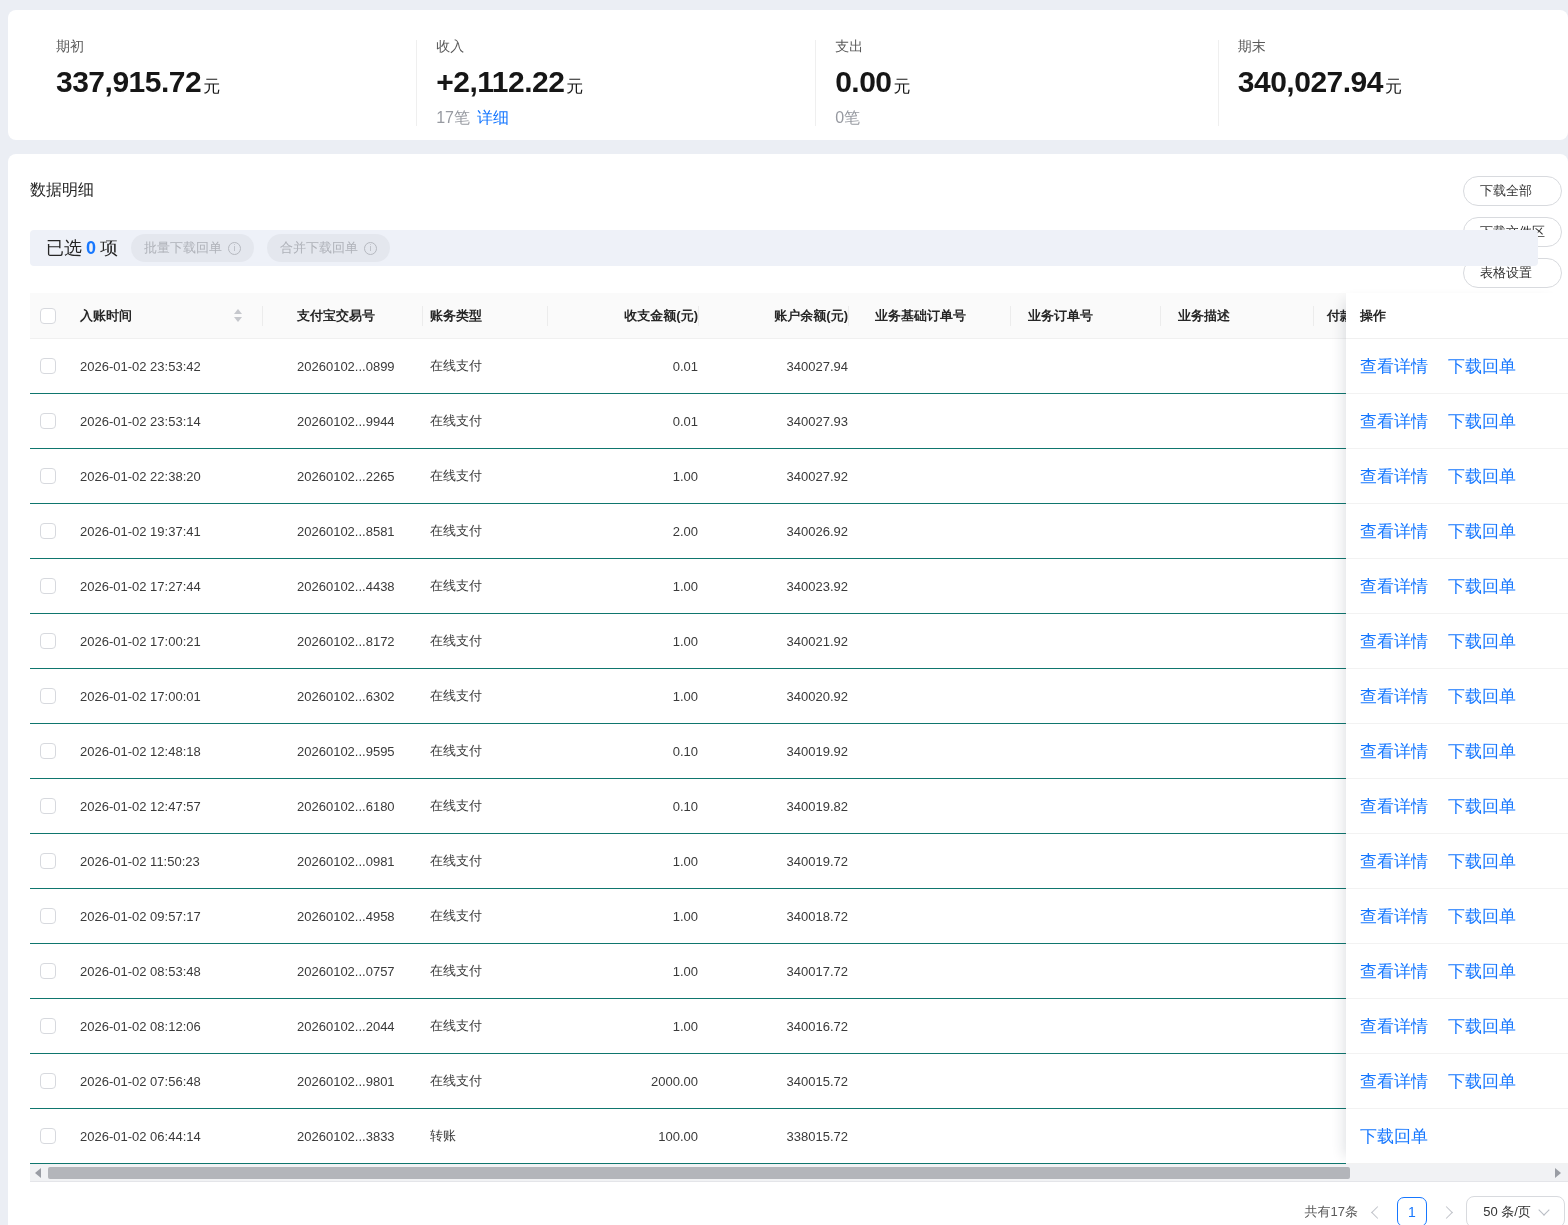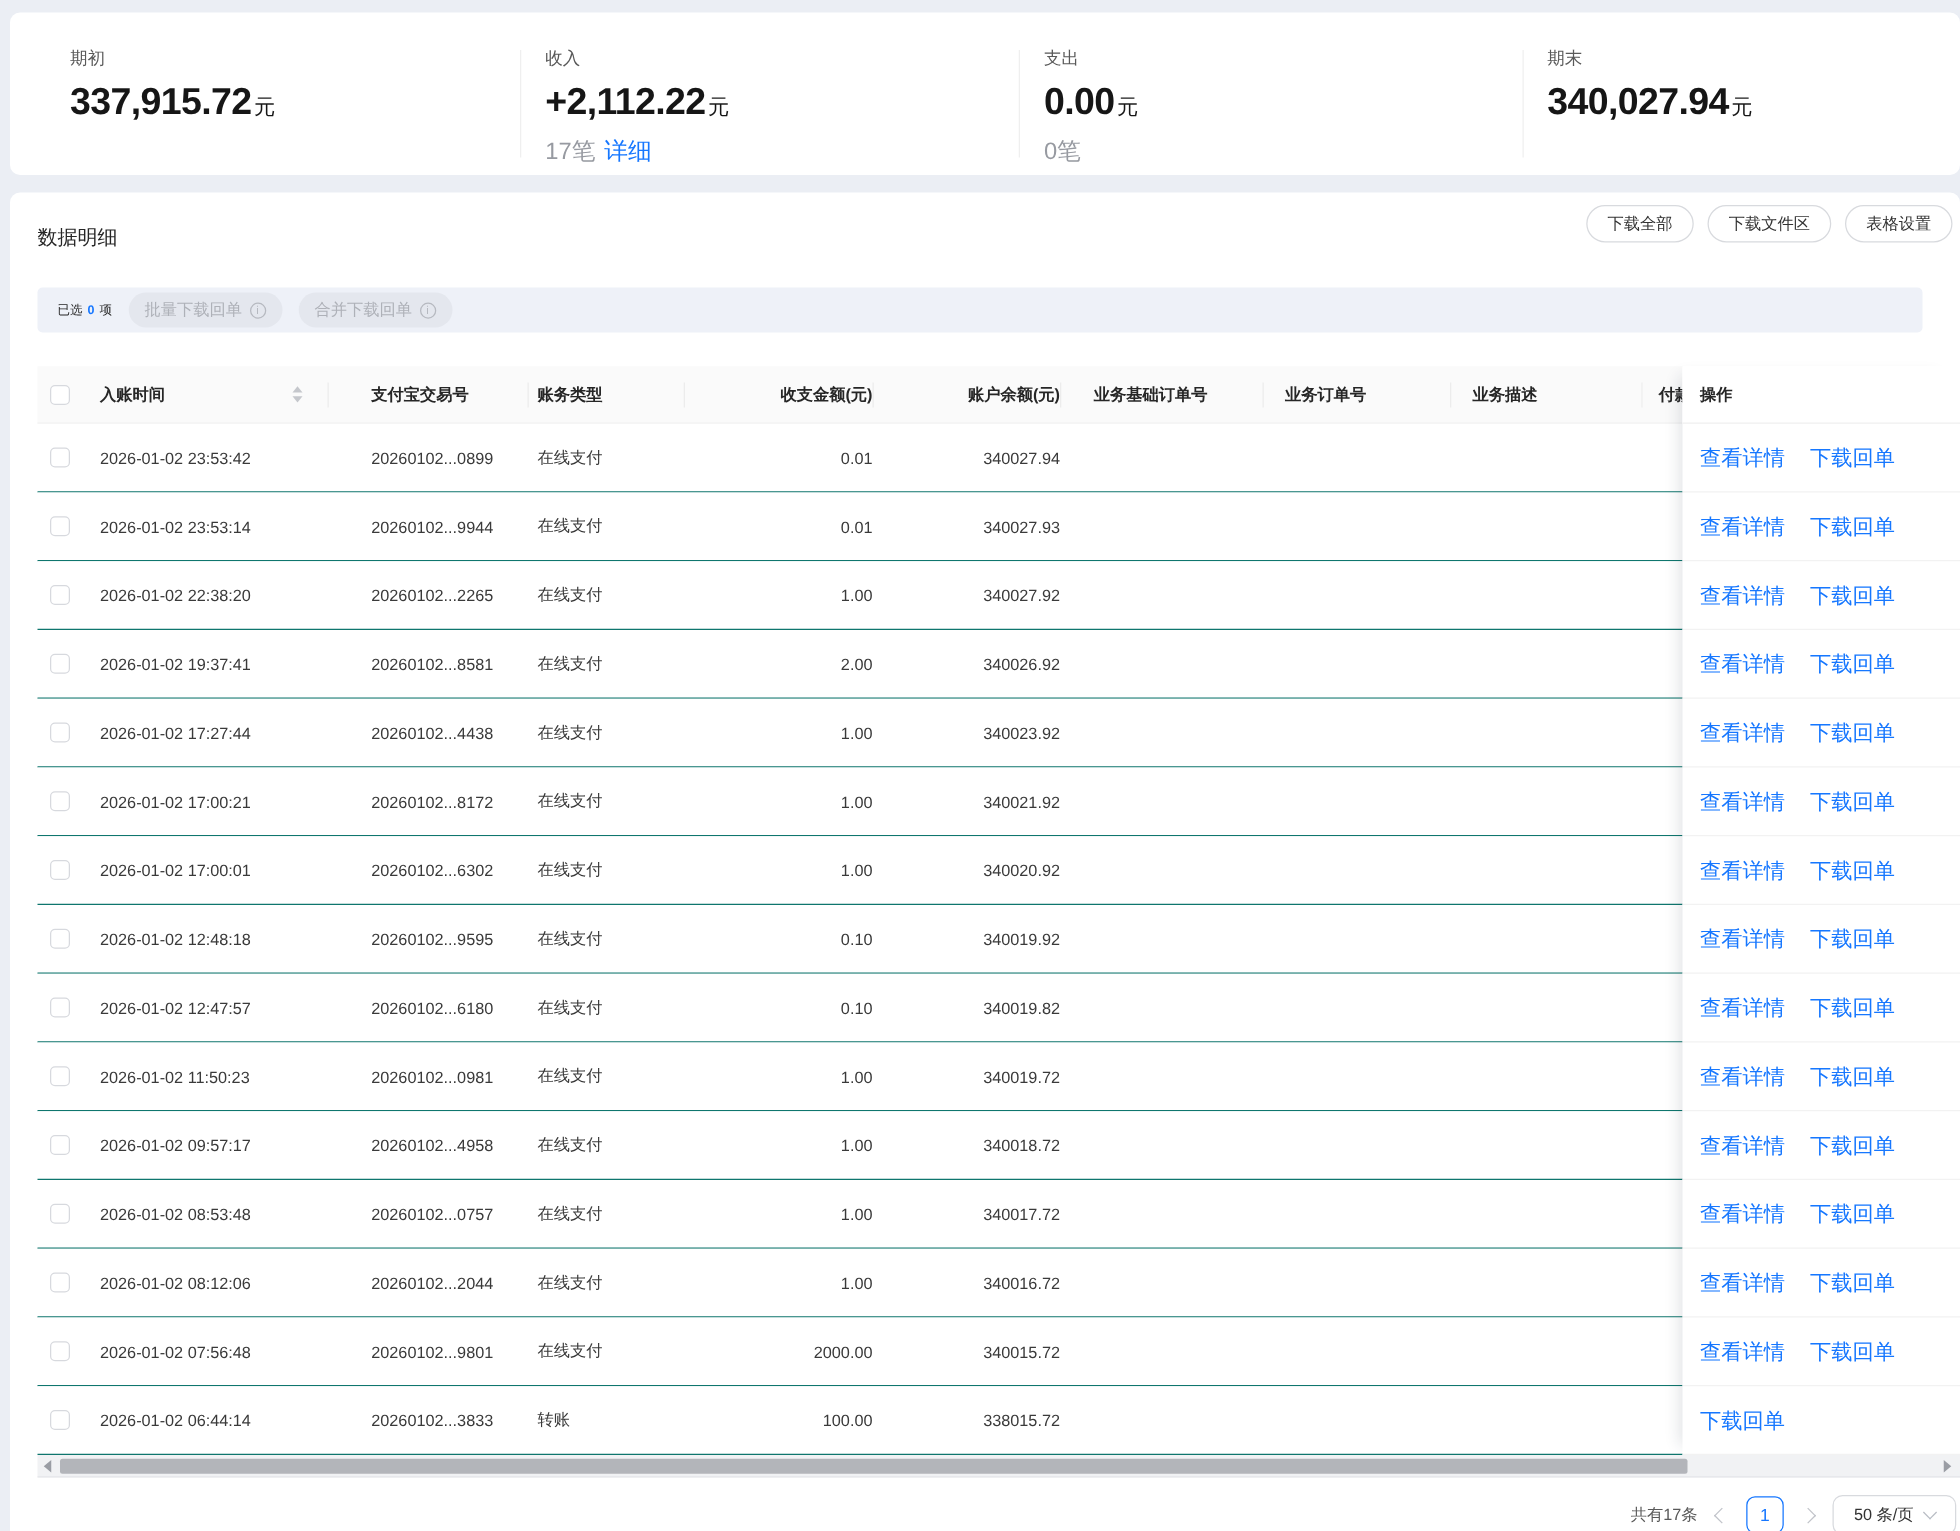--- a/index.html
+++ b/index.html
@@ -14,39 +14,39 @@
 
   
   #summary-card { left:8px; top:10px; width:1560px; height:130px; display:flex; }
   .sum-col { position:relative; height:100%; padding:28px 0 0 20px; }
   .sum-col:first-child { padding-left:48px; }
   .sum-col + .sum-col::before { content:""; position:absolute; left:0; top:30px; bottom:14px; width:1px; background:#efefef; }
   .sum-label { font-size:14px; color:#595959; }
   .sum-value-row { margin-top:9px; display:flex; align-items:baseline; }
   .sum-value { font-size:30px; font-weight:600; color:#161616; letter-spacing:-0.5px; }
   .sum-unit  { font-size:17px; font-weight:400; color:#161616; margin-left:2px; }
-  .sum-sub   { margin-top:9px; font-size:19px; color:#979aa1; }
+  .sum-sub   { margin-top:9px; font-size:16px; color:#979aa1; }
   .sum-link  { color:#1677ff; margin-left:7px; cursor:pointer; }
 
   
   #data-panel { left:8px; top:154px; width:1560px; height:1120px; }
   #panel-title { position:absolute; left:22px; top:26px; font-size:16px; font-weight:500; color:#262626; }
 
-  #toolbar { position:absolute; right:6px; top:10px; display:flex; gap:11px; }
+  #toolbar { position:absolute; right:6px; top:22px; display:flex; gap:11px;flex-direction:column; }
   .pill-btn {
     height:30px; padding:0 16px; border:1px solid #d8dade; border-radius:16px;
     background:#fff; font-size:13px; color:#333; display:flex; align-items:center; cursor:pointer;
     font-family:inherit;
   }
 
   #selection-bar {
     position:absolute; left:22px; top:76px; width:1508px; height:36px;
     background:#eef1f8; border-radius:4px; display:flex; align-items:center; padding-left:16px; gap:13px;
   }
-  #selection-text { font-size:10px; color:#262626; }
+  #selection-text { font-size:18px; color:#262626; }
   #selection-count { color:#1677ff; font-weight:700; margin:0 4px; }
   .pill-disabled {
     height:28px; padding:0 13px; border:none; border-radius:14px; background:#e4e7ee;
     color:#aeb1b8; font-size:13px; display:flex; align-items:center; gap:6px; cursor:not-allowed;
     font-family:inherit;
   }
   .info-icon {
     width:13px; height:13px; border:1px solid #b6b9c0; border-radius:50%;
     display:inline-flex; align-items:center; justify-content:center;
     font-size:9px; color:#b6b9c0; font-style:normal; line-height:1;

